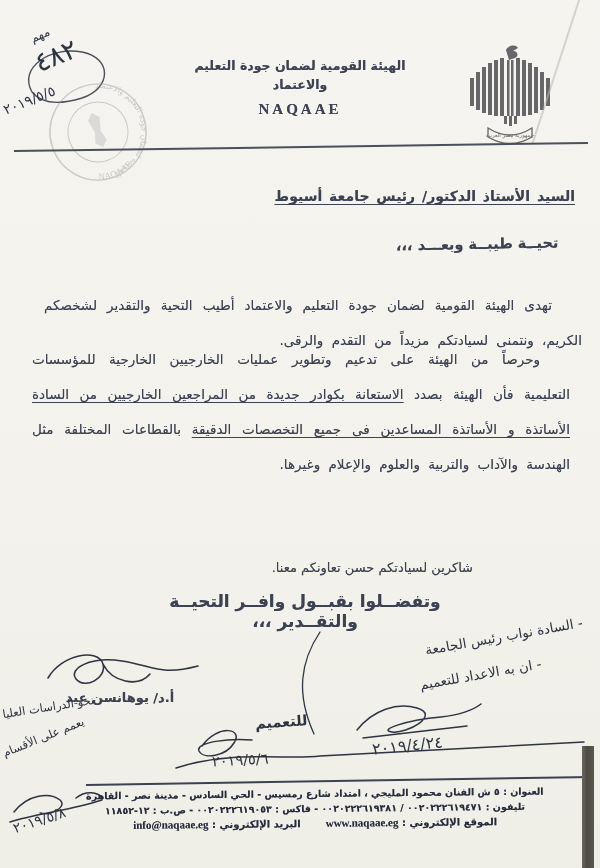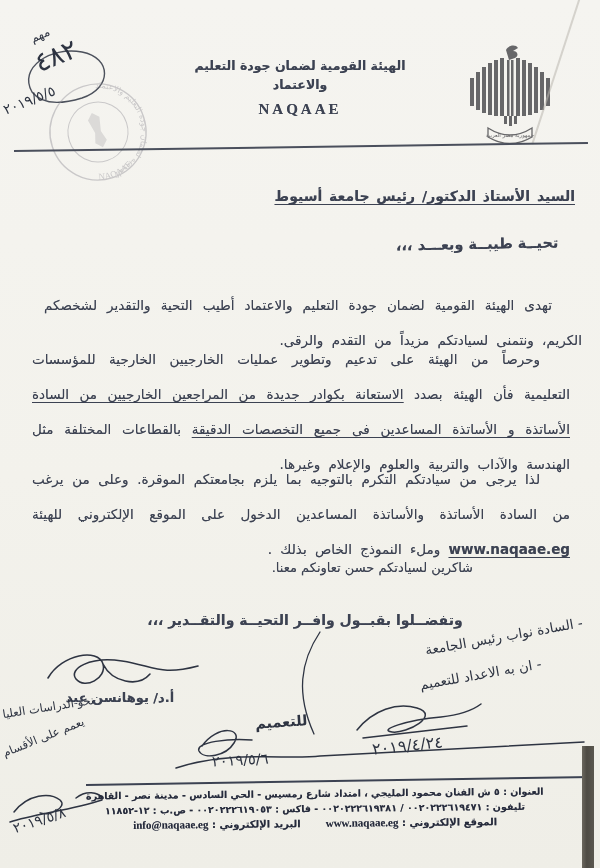--- a/index.html
+++ b/index.html
@@ -91,27 +91,24 @@
   <div class="abs ar b u print" style="right:25px;top:176px;font-size:14px;word-spacing:2px;">السيد الأستاذ الدكتور/ رئيس جامعة أسيوط</div>
 
   <div class="abs ar b print" style="right:42px;top:236px;font-size:14.5px;transform:rotate(-1deg);">تحيــة طيبــة وبعـــد ،،،</div>
 
   <div class="abs para print" style="left:32px;top:288px;width:538px;margin-left:12px;">تهدى الهيئة القومية لضمان جودة التعليم والاعتماد أطيب التحية والتقدير لشخصكم الكريم، ونتمنى لسيادتكم مزيداً من التقدم والرقى.</div>
 
   <div class="abs para print" style="left:32px;top:342px;width:538px;">
     <span>وحرصاً من الهيئة على تدعيم وتطوير عمليات الخارجيين الخارجية للمؤسسات التعليمية فأن الهيئة بصدد </span><span class="u">الاستعانة بكوادر جديدة من المراجعين الخارجيين من السادة الأساتذة و الأساتذة المساعدين فى جميع التخصصات الدقيقة</span><span> بالقطاعات المختلفة مثل الهندسة والآداب والتربية والعلوم والإعلام وغيرها.</span>
   </div>
 
-  <div class="abs para print" style="left:32px;top:462px;width:538px;">
-    <span>لذا يرجى من سيادتكم التكرم بالتوجيه بما يلزم بجامعتكم الموقرة. وعلى من يرغب من السادة الأساتذة والأساتذة المساعدين الدخول على الموقع الإلكتروني للهيئة </span><span class="ltr b u">www.naqaae.eg</span><span> وملء النموذج الخاص بذلك .</span>
-  </div>
 
   <div class="abs ar print" style="right:127px;top:560px;font-size:13px;">شاكرين لسيادتكم حسن تعاونكم معنا.</div>
 
-  <div class="abs ar b center print" style="left:140px;top:612px;width:330px;font-size:14px;">وتفضــلوا بقبــول وافــر التحيــة والتقــدير ،،،</div>
+  <div class="abs ar b center print" style="left:140px;top:591px;width:330px;font-size:17px;">وتفضــلوا بقبــول وافــر التحيــة والتقــدير ،،،</div>
 
   <svg class="abs" style="left:40px;top:646px;" width="172" height="50" viewBox="0 0 172 50">
     <path d="M8,32 C22,8 58,2 63,18 C67,32 45,44 36,33 C28,23 50,10 82,15 C114,20 120,30 158,20 M63,18 C72,36 98,42 110,28" fill="none" stroke="#2e3442" stroke-width="1.6" stroke-linecap="round"></path>
   </svg>
   <div class="abs ar b center print" style="left:50px;top:690px;width:140px;font-size:13px;">أ.د/ يوهانسن عيد</div>
 
   <svg class="abs" style="left:294px;top:628px;" width="32" height="112" viewBox="0 0 32 112">
     <path d="M26,4 C6,34 2,66 20,106" fill="none" stroke="#2e3442" stroke-width="1.3" stroke-linecap="round"></path>
   </svg>
   <div class="abs ar hand" style="right:16px;top:628px;font-size:13.5px;transform:rotate(-10deg);">- السادة نواب رئيس الجامعة</div>

